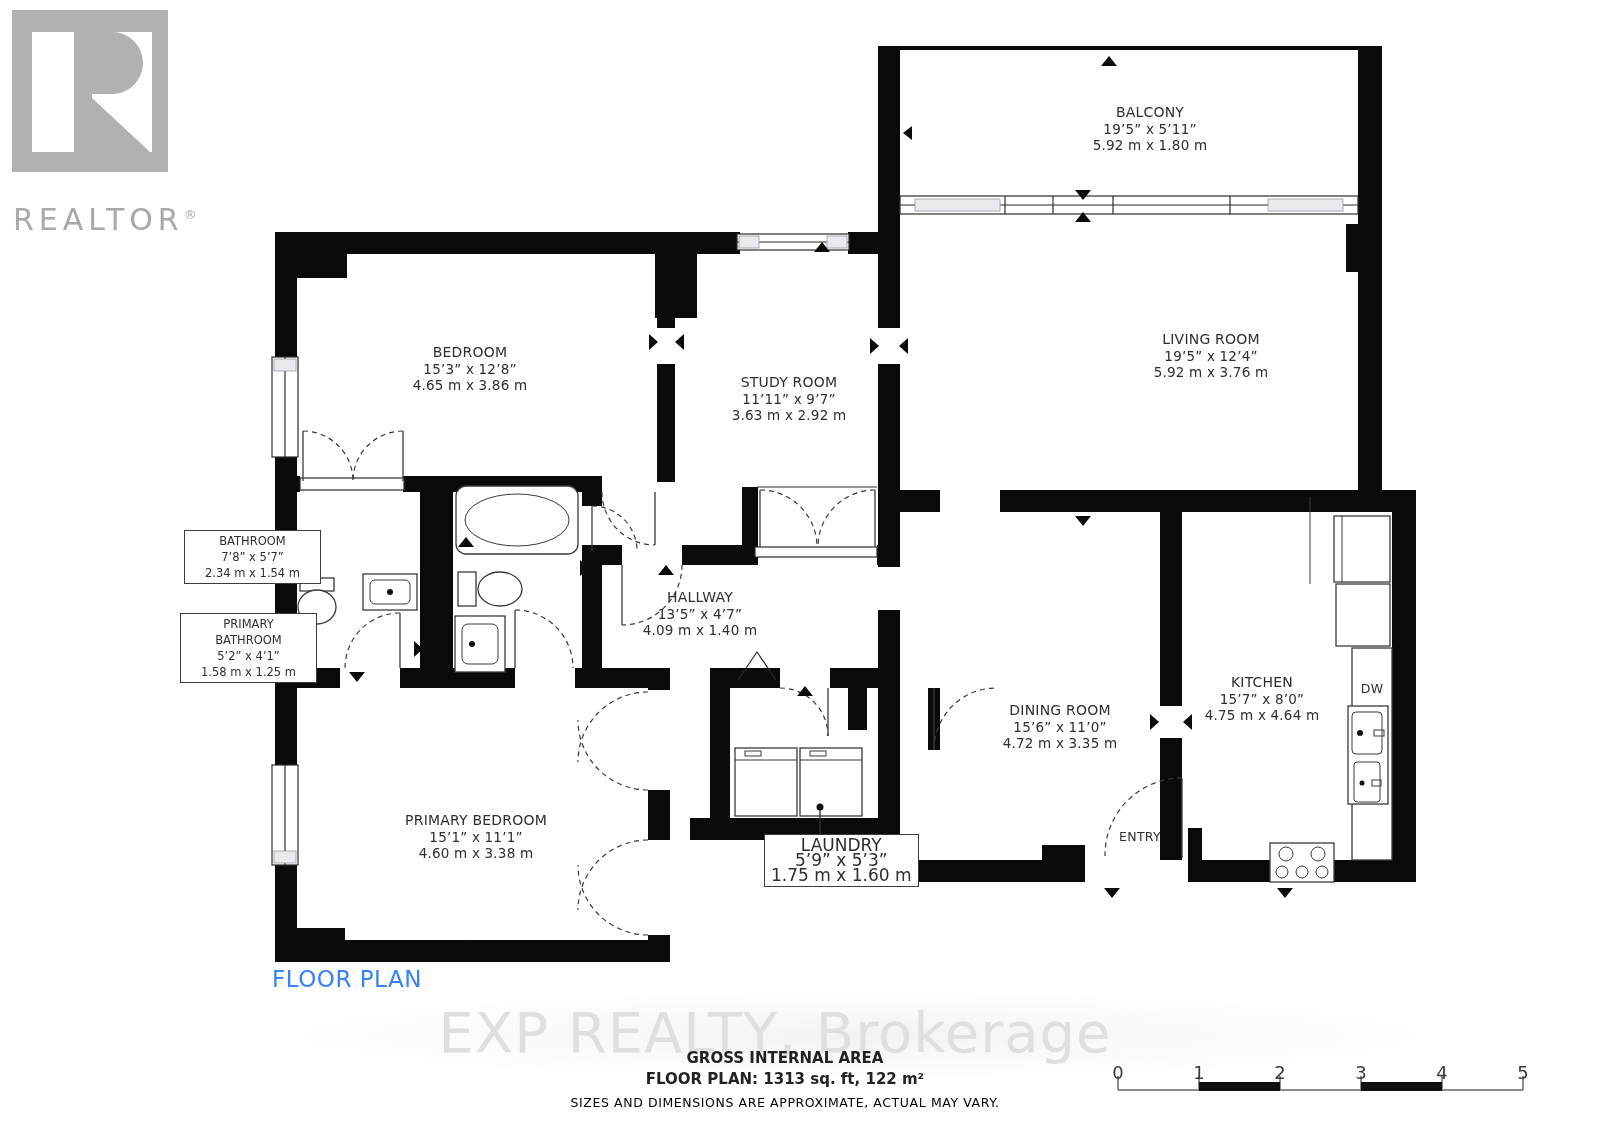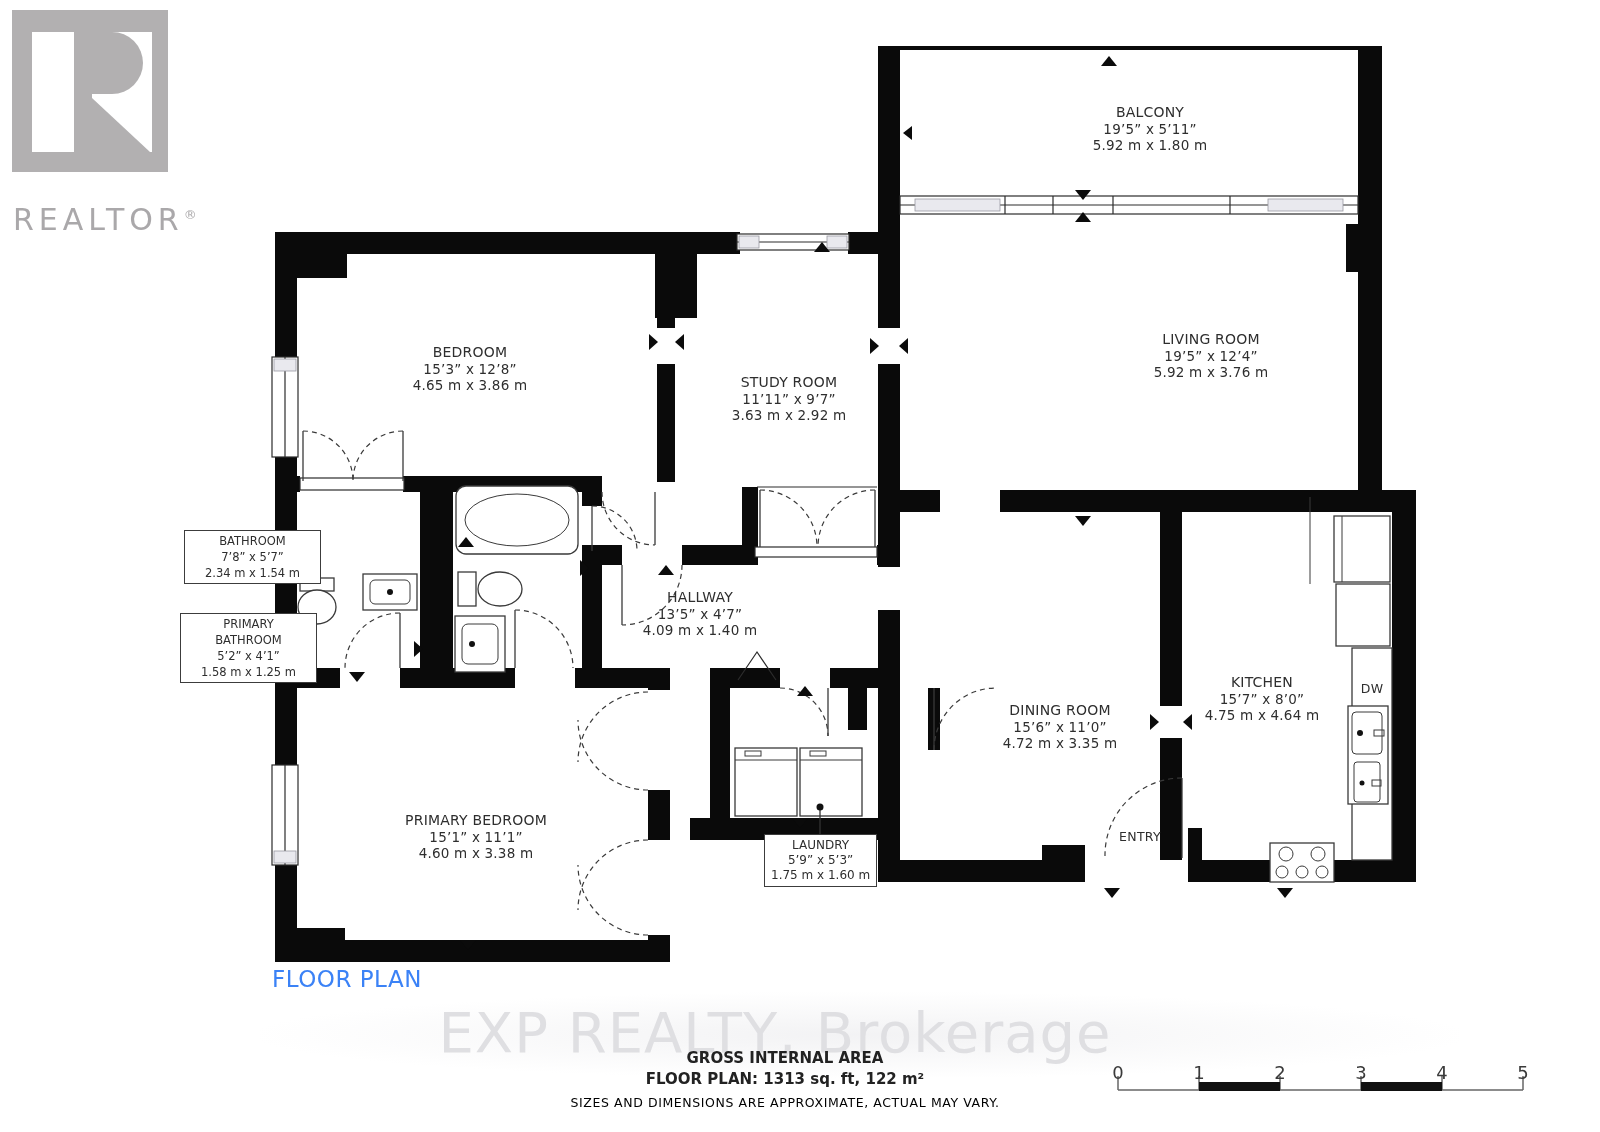--- a/index.html
+++ b/index.html
@@ -7,21 +7,21 @@
            font-family:"DejaVu Sans", sans-serif; }
   #plan-svg { position:absolute; left:0; top:0; z-index:1; }
 
   .rlabel { position:absolute; transform:translate(-50%,-50%); text-align:center; z-index:3;
             color:#2e2e2e; font:400 13.5px/16.5px "DejaVu Sans", sans-serif; white-space:nowrap; letter-spacing:.2px; }
   .rlabel .rname { font-size:14px; }
 
   .boxlabel { position:absolute; z-index:3; border:1.6px solid #3c3c3c; background:#ffffff;
               text-align:center; color:#2e2e2e; font:400 11.5px/16px "DejaVu Sans", sans-serif;
               padding:2px 20px; white-space:nowrap; }
-  .boxlabel.big { font-size:12px; line-height:15px; padding:3px 6px; }
+  .boxlabel.big { font-size:17px; line-height:15px; padding:3px 6px; }
 
   .slabel { position:absolute; transform:translate(-50%,-50%); z-index:3; color:#2e2e2e;
             font:400 12.5px "DejaVu Sans", sans-serif; white-space:nowrap; letter-spacing:.3px; }
 
   #floor-plan-title { position:absolute; left:272px; top:966px; z-index:3; color:#3b82f6;
             font:500 23px "DejaVu Sans", sans-serif; letter-spacing:.5px; }
 
   #realtor-text { position:absolute; left:13px; top:174px; z-index:3; color:#aaa8aa;
             font:400 30px "DejaVu Sans", sans-serif; letter-spacing:5px;margin-top:28px; }
   #realtor-text sup { font-size:13px; letter-spacing:0; }

